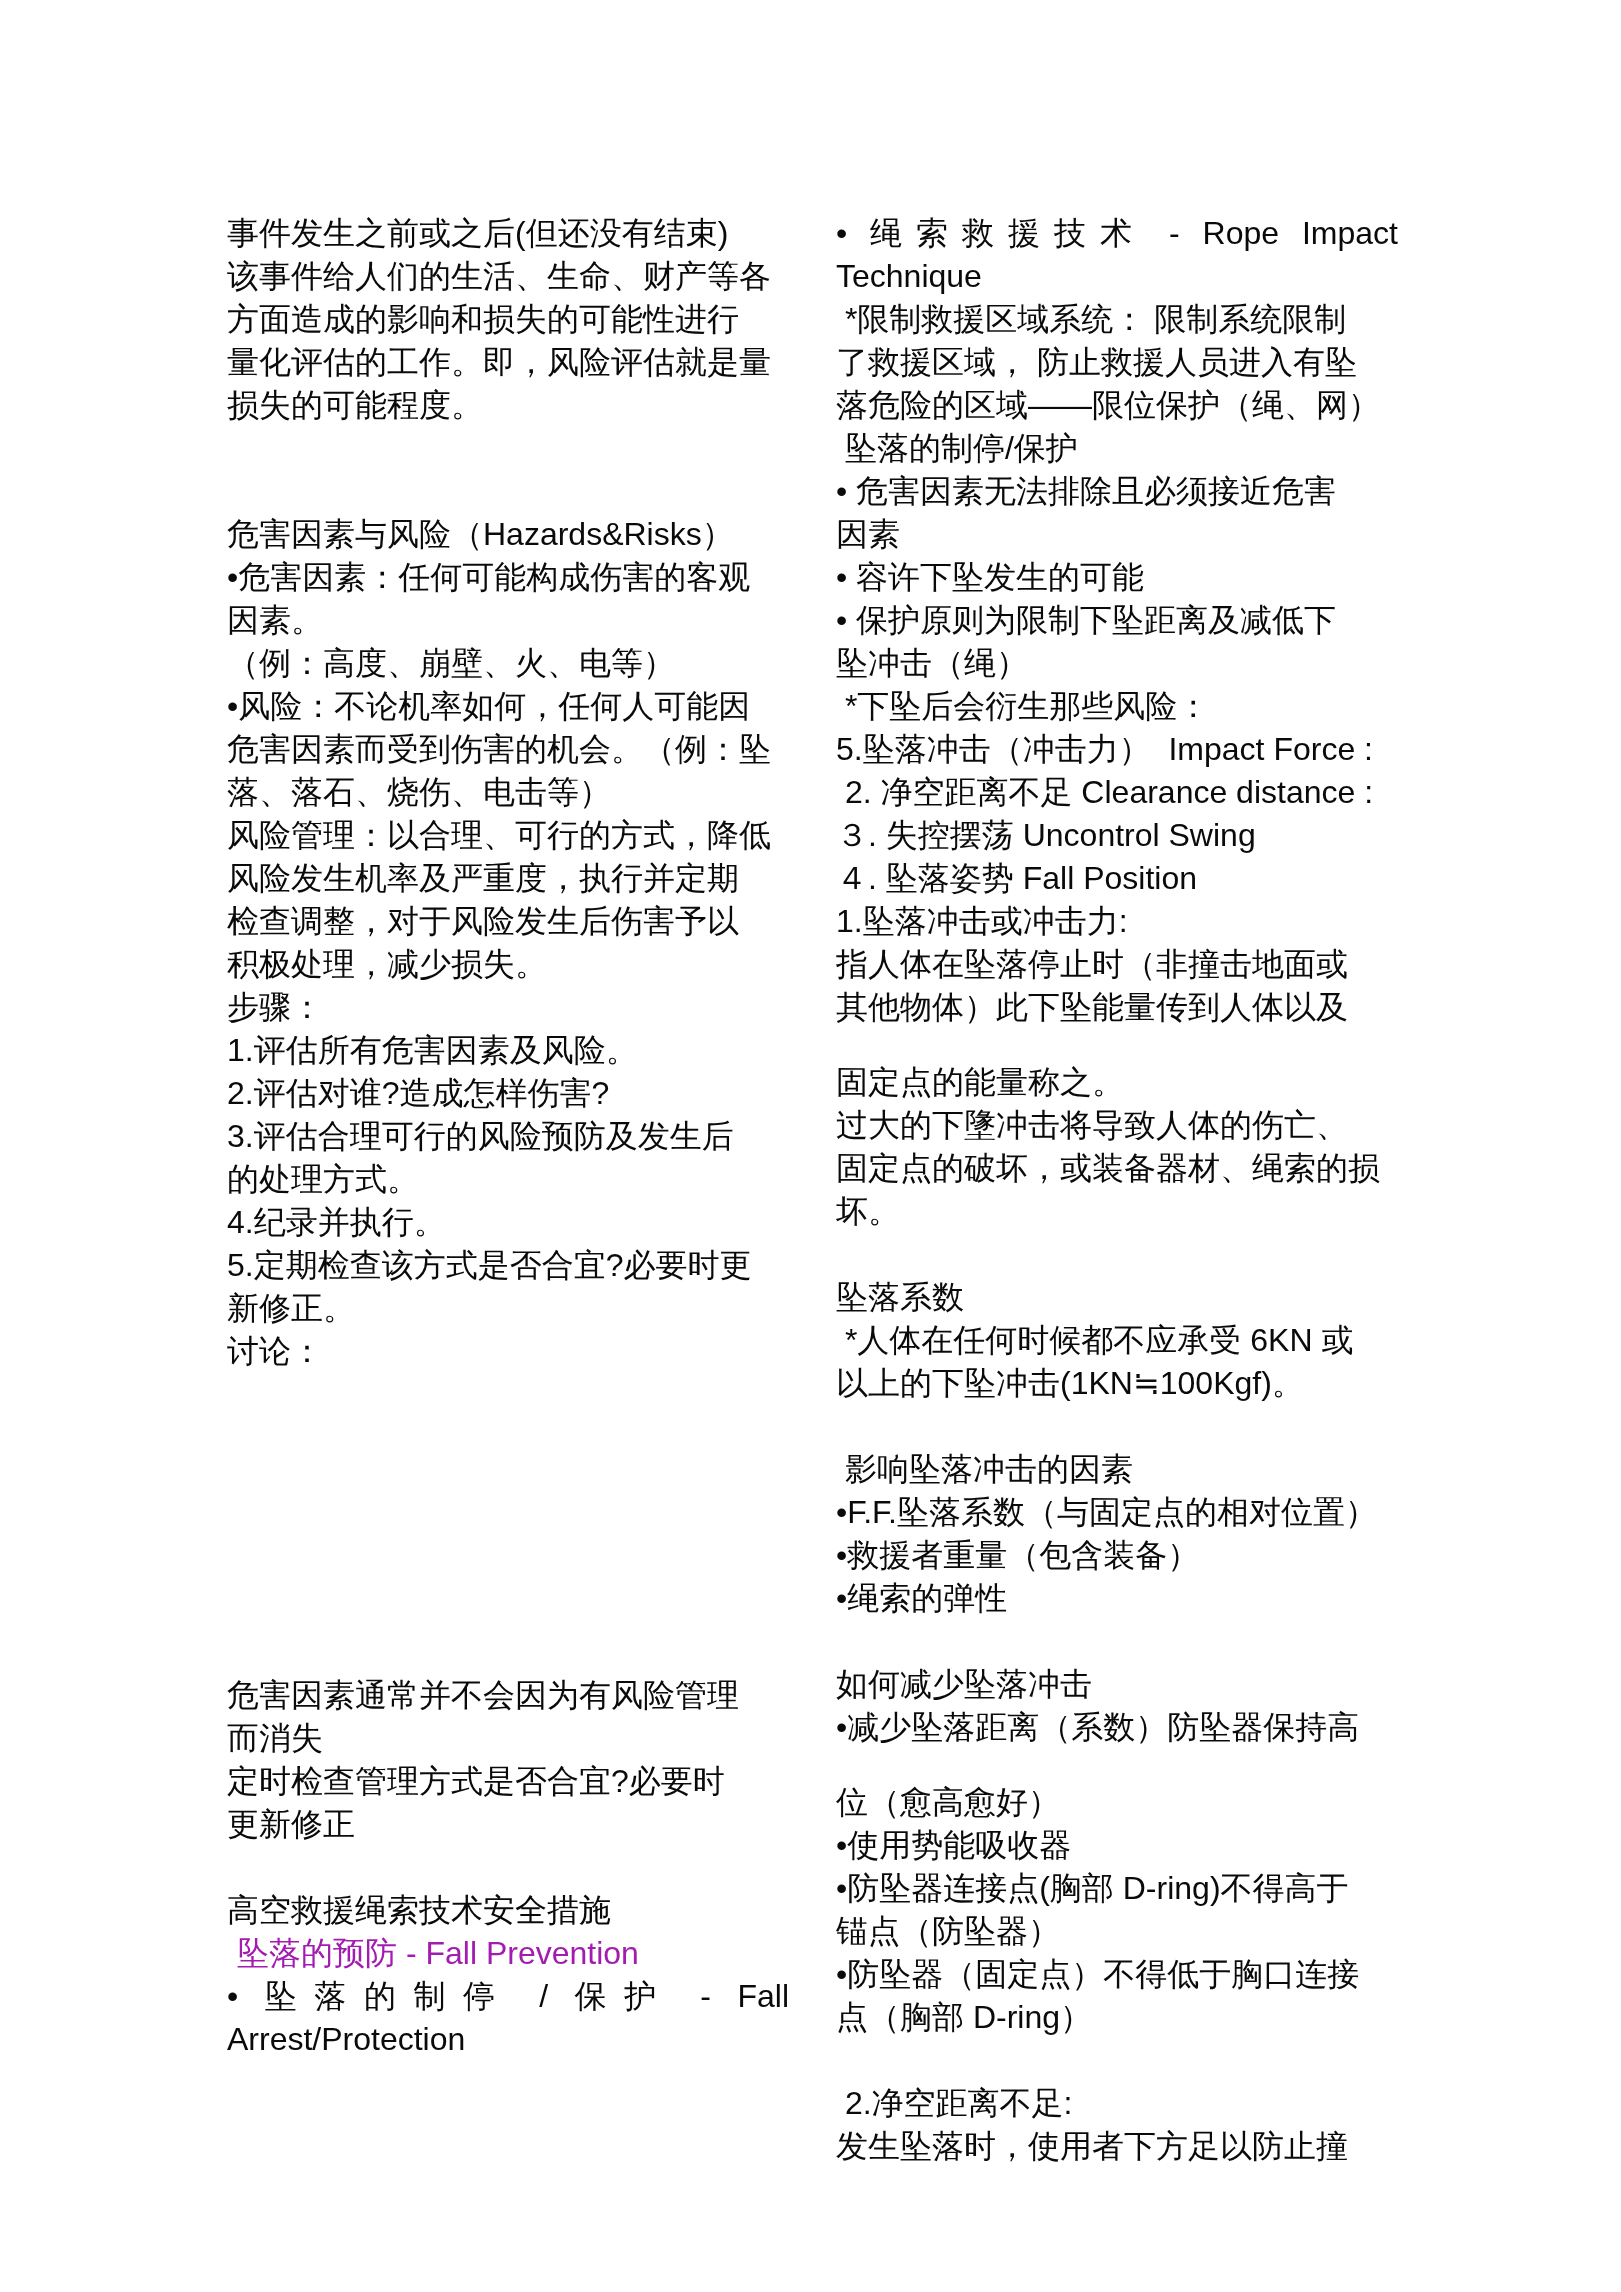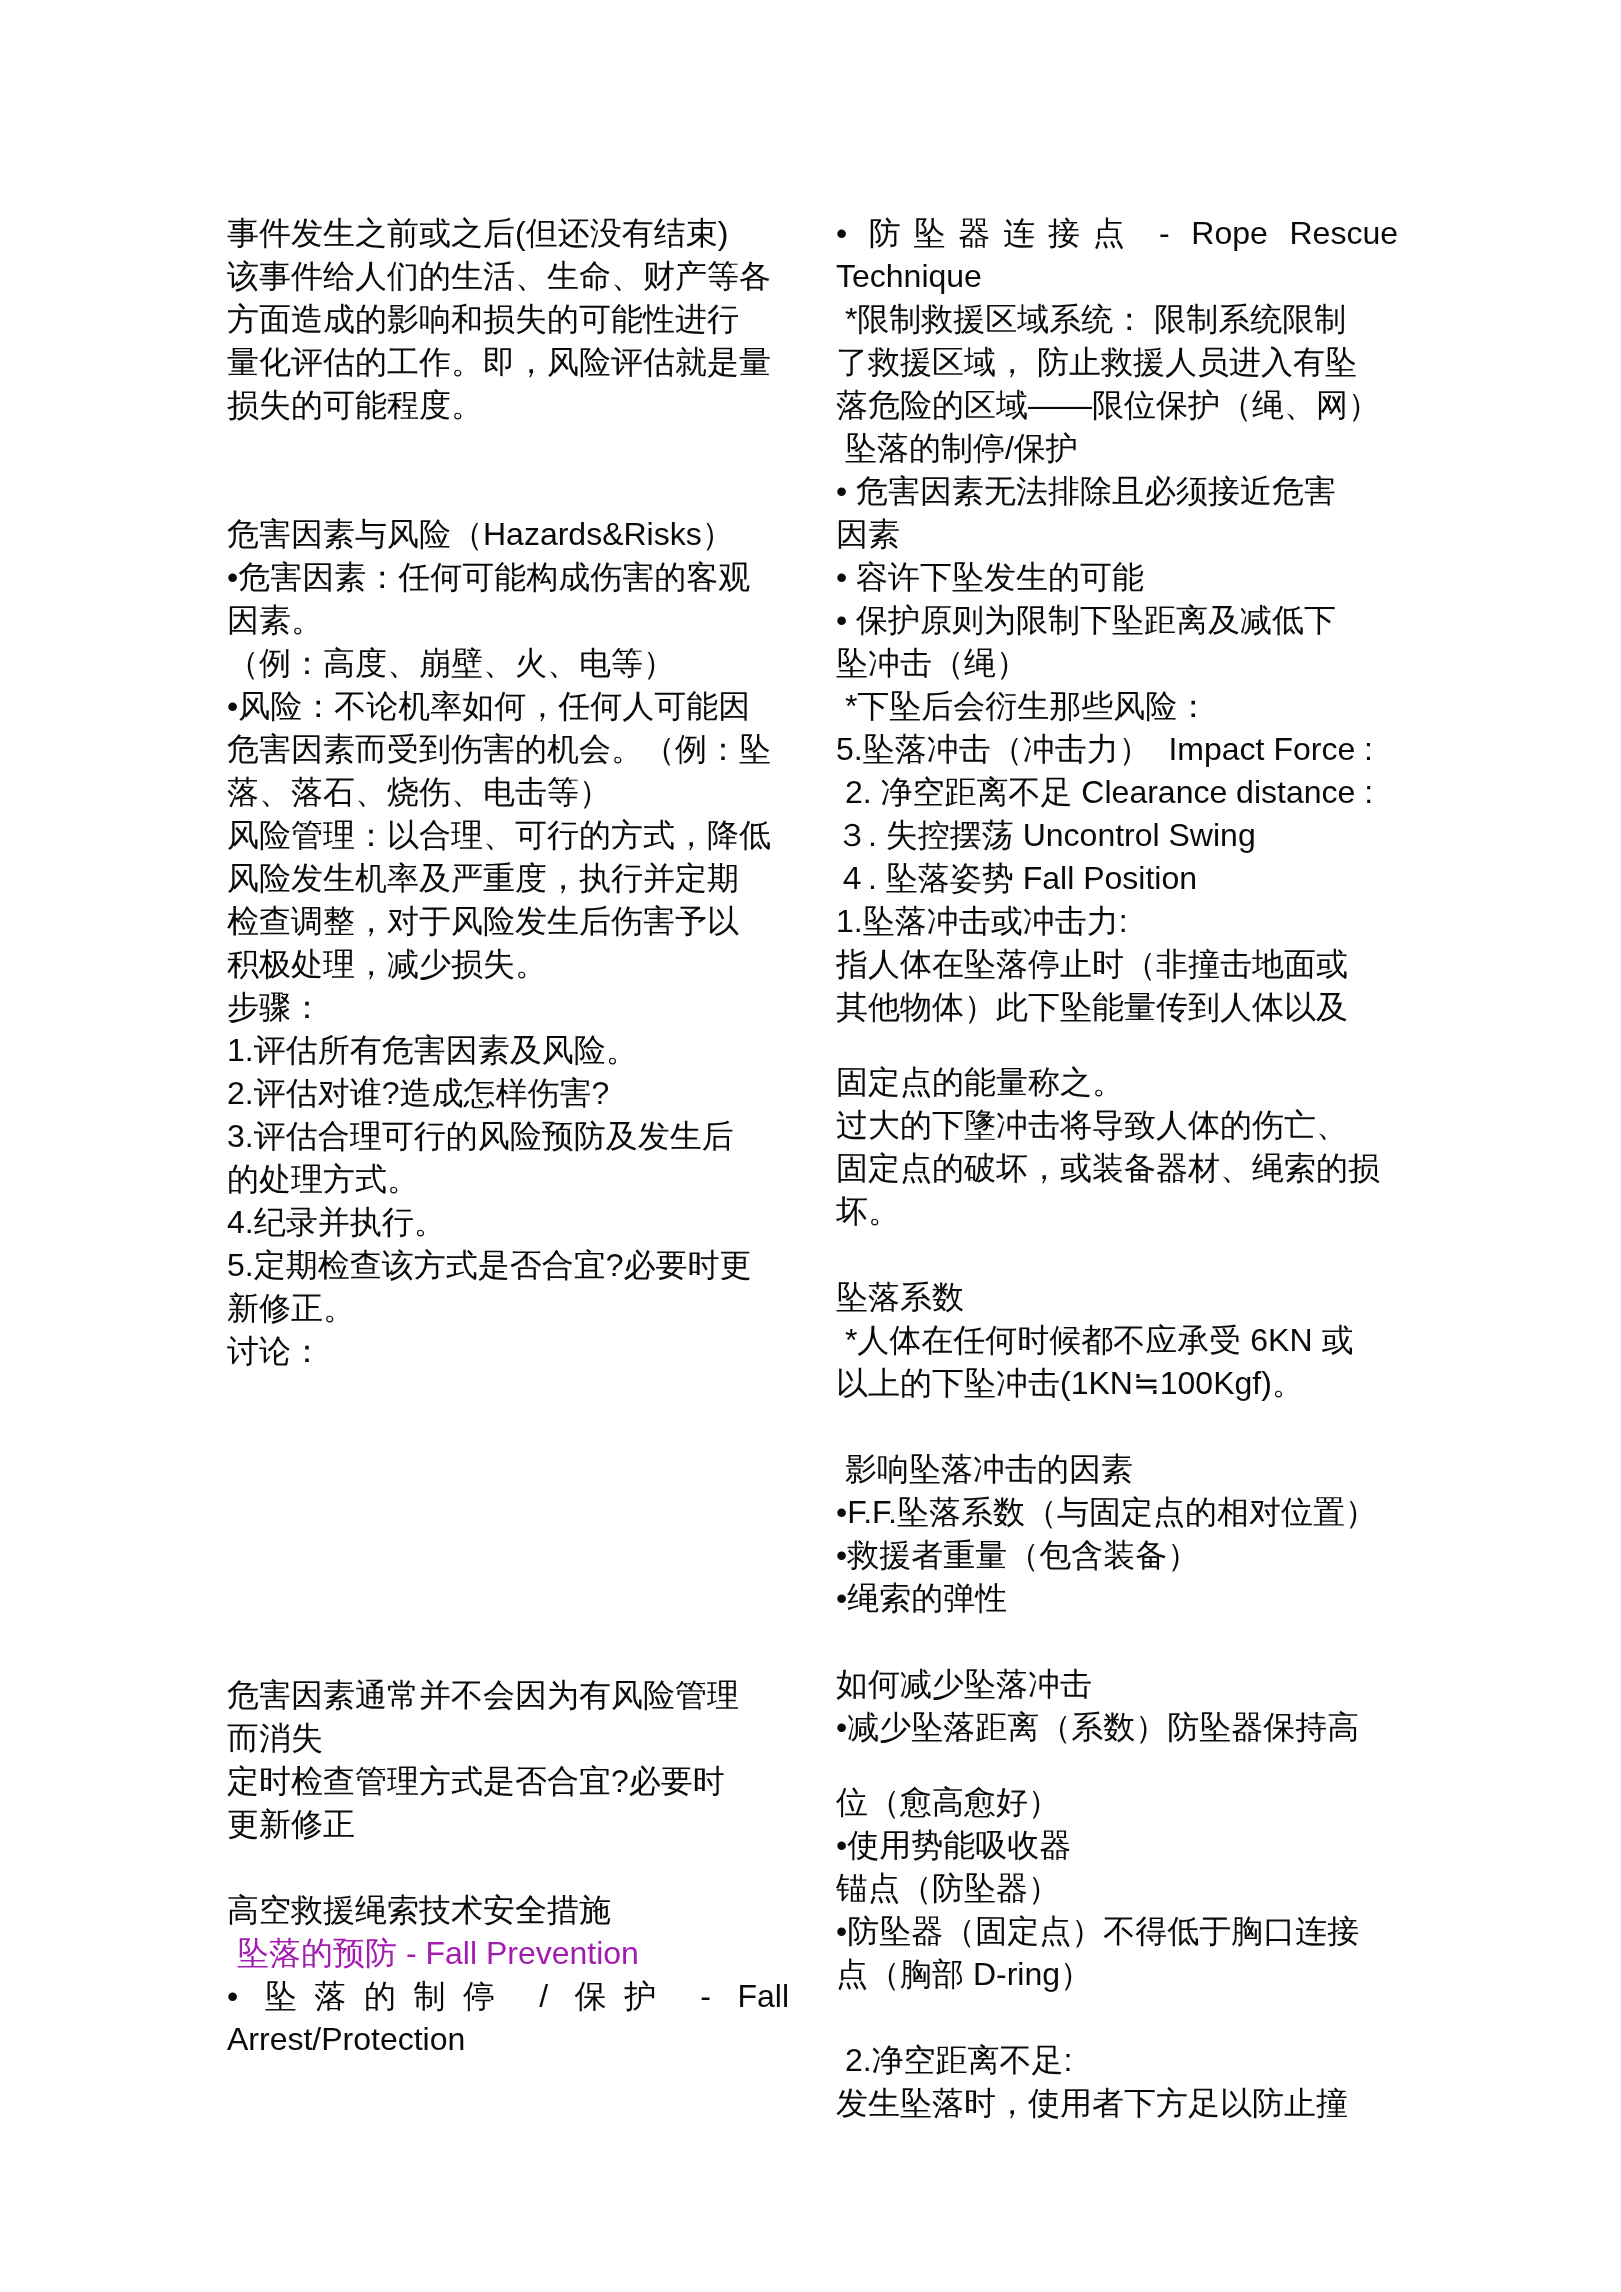--- a/index.html
+++ b/index.html
@@ -85,21 +85,21 @@
         <div class="line" style="color: rgb(10, 10, 10);">而消失</div>
         <div class="line" style="color: rgb(10, 10, 10);">定时检查管理方式是否合宜?必要时</div>
         <div class="line" style="color: rgb(10, 10, 10);">更新修正</div>
         <div class="line" style="color: rgb(10, 10, 10);"></div>
         <div class="line" style="color: rgb(10, 10, 10);">高空救援绳索技术安全措施</div>
         <div class="line" style="color: #a21caf; margin-left: 10px;">坠落的预防 - Fall Prevention</div>
         <div class="line j" style="color: rgb(10, 10, 10);">• 坠落的制停 / 保护  - Fall</div>
         <div class="line" style="color: rgb(10, 10, 10);">Arrest/Protection</div>
       </div>
     <div class="col" id="col-right">
-        <div class="line j" style="color: rgb(10, 10, 10);">• 防坠器连接点 - Rope Rescue</div>
+        <div class="line j" style="color: rgb(10, 10, 10);">• 绳索救援技术 - Rope Impact</div>
         <div class="line" style="color: rgb(10, 10, 10);">Technique</div>
         <div class="line" style="color: rgb(10, 10, 10);"> *限制救援区域系统： 限制系统限制</div>
         <div class="line" style="color: rgb(10, 10, 10);">了救援区域， 防止救援人员进入有坠</div>
         <div class="line" style="color: rgb(10, 10, 10);">落危险的区域——限位保护（绳、网）</div>
         <div class="line" style="color: rgb(10, 10, 10);"> 坠落的制停/保护</div>
         <div class="line" style="color: rgb(10, 10, 10);">• 危害因素无法排除且必须接近危害</div>
         <div class="line" style="color: rgb(10, 10, 10);">因素</div>
         <div class="line" style="color: rgb(10, 10, 10);">• 容许下坠发生的可能</div>
         <div class="line" style="color: rgb(10, 10, 10);">• 保护原则为限制下坠距离及减低下</div>
         <div class="line" style="color: rgb(10, 10, 10);">坠冲击（绳）</div>
@@ -122,20 +122,21 @@
         <div class="line" style="color: rgb(10, 10, 10);"></div>
         <div class="line" style="color: rgb(10, 10, 10);"> 影响坠落冲击的因素</div>
         <div class="line" style="color: rgb(10, 10, 10);">•F.F.坠落系数（与固定点的相对位置）</div>
         <div class="line" style="color: rgb(10, 10, 10);">•救援者重量（包含装备）</div>
         <div class="line" style="color: rgb(10, 10, 10);">•绳索的弹性</div>
         <div class="line" style="color: rgb(10, 10, 10);"></div>
         <div class="line" style="color: rgb(10, 10, 10);">如何减少坠落冲击</div>
         <div class="line" style="color: rgb(10, 10, 10);">•减少坠落距离（系数）防坠器保持高</div>
         <div class="line" style="color: rgb(10, 10, 10); margin-top: 32px;">位（愈高愈好）</div>
         <div class="line" style="color: rgb(10, 10, 10);">•使用势能吸收器</div>
+        <div class="line" style="color: rgb(10, 10, 10);">•防坠器连接点(胸部 D-ring)不得高于</div>
         <div class="line" style="color: rgb(10, 10, 10);">锚点（防坠器）</div>
         <div class="line" style="color: rgb(10, 10, 10);">•防坠器（固定点）不得低于胸口连接</div>
         <div class="line" style="color: rgb(10, 10, 10);">点（胸部 D-ring）</div>
         <div class="line" style="color: rgb(10, 10, 10);"></div>
         <div class="line" style="color: rgb(10, 10, 10);"> 2.净空距离不足:</div>
         <div class="line" style="color: rgb(10, 10, 10);">发生坠落时，使用者下方足以防止撞</div>
       </div>
   </div>
 </div>
 

